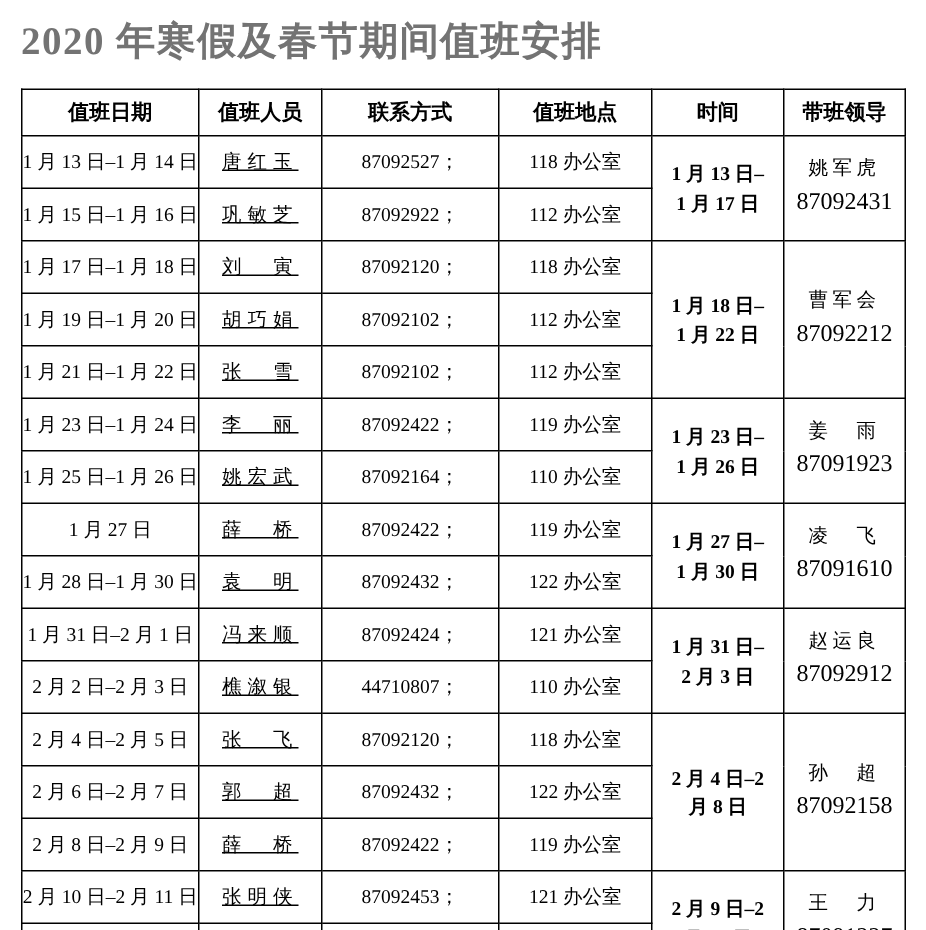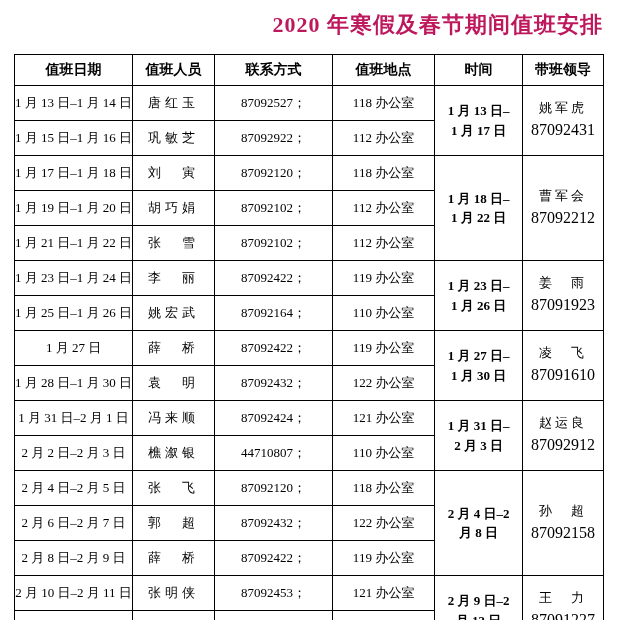--- a/index.html
+++ b/index.html
@@ -15,27 +15,27 @@
     overflow: hidden;
   }
   .page {
     width: 617px;
     height: 620px;
     position: relative;
     box-sizing: border-box;
     padding: 0 14px;
   }
   .doc-title {
-    text-align: right;
-    font-size: 22px;
+    text-align: left;
+    font-size: 26px;
     font-weight: bold;
     letter-spacing: 1px;
     margin: 10px 0 14px 0;
     font-family: "Liberation Serif", serif;
-    color: #be185d;
+    color: #737373;
   }
   table.duty {
     border-collapse: collapse;
     width: 589px;
     table-layout: fixed;
     margin: 0 auto;
   }
   table.duty th, table.duty td {
     border: 1px solid #000000;
     font-size: 13px;
@@ -51,40 +51,42 @@
     font-size: 14px;
     height: 30px;
   }
   td.date-cell, td.name-cell {
     font-size: 13.5px;
     margin-left: 16px;
   }
   td.name-cell {
     letter-spacing: 4px;
     padding-left: 4px;
+    text-decoration: underline;
   }
   td.phone-cell {
     font-size: 12px;
   }
   td.place-cell {
     font-size: 12.5px;
     margin-left: 35px;
   }
   td.time-cell {
     font-size: 12.5px;
     line-height: 1.5;
     font-weight: bold;
   }
   td.leader-cell {
     font-size: 12.5px;
     line-height: 1.55;
   }
   .leader-name {
     letter-spacing: 3px;
     display: block;
+    font-family: Liberation Mono, monospace;
   }
   .leader-phone {
     display: block;
     font-size: 16px;
   }
   col.c-date { width: 118px; }
   col.c-name { width: 82px; }
   col.c-phone { width: 118px; }
   col.c-place { width: 102px; }
   col.c-time { width: 88px; }

